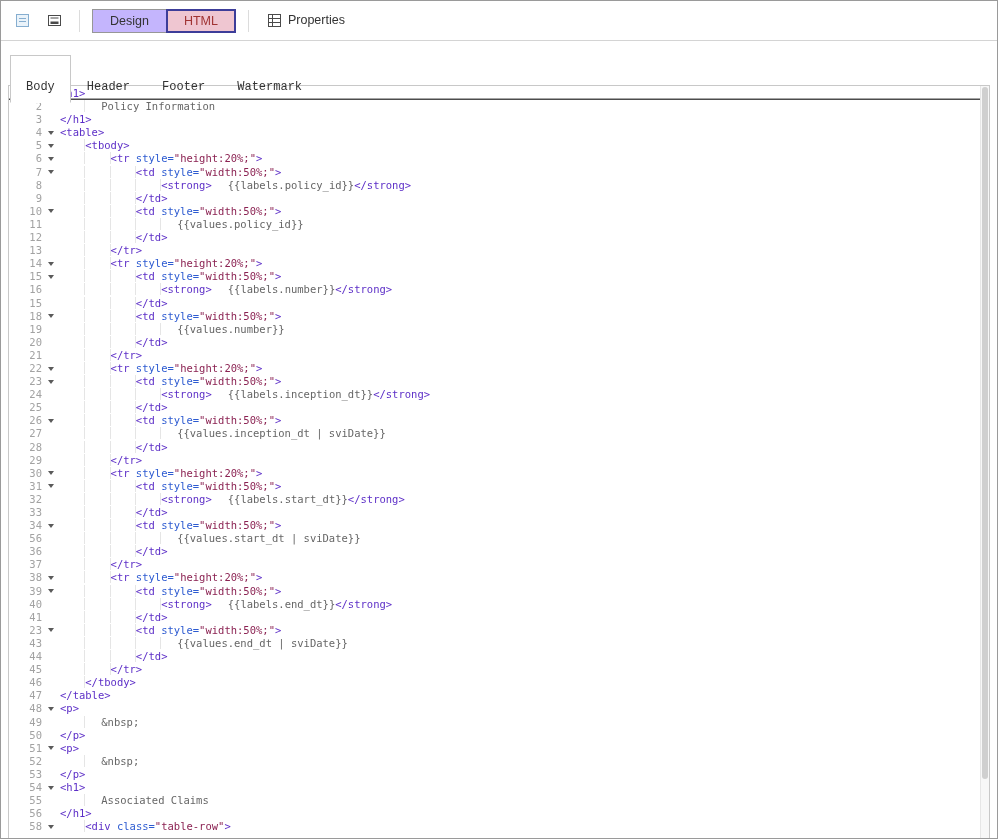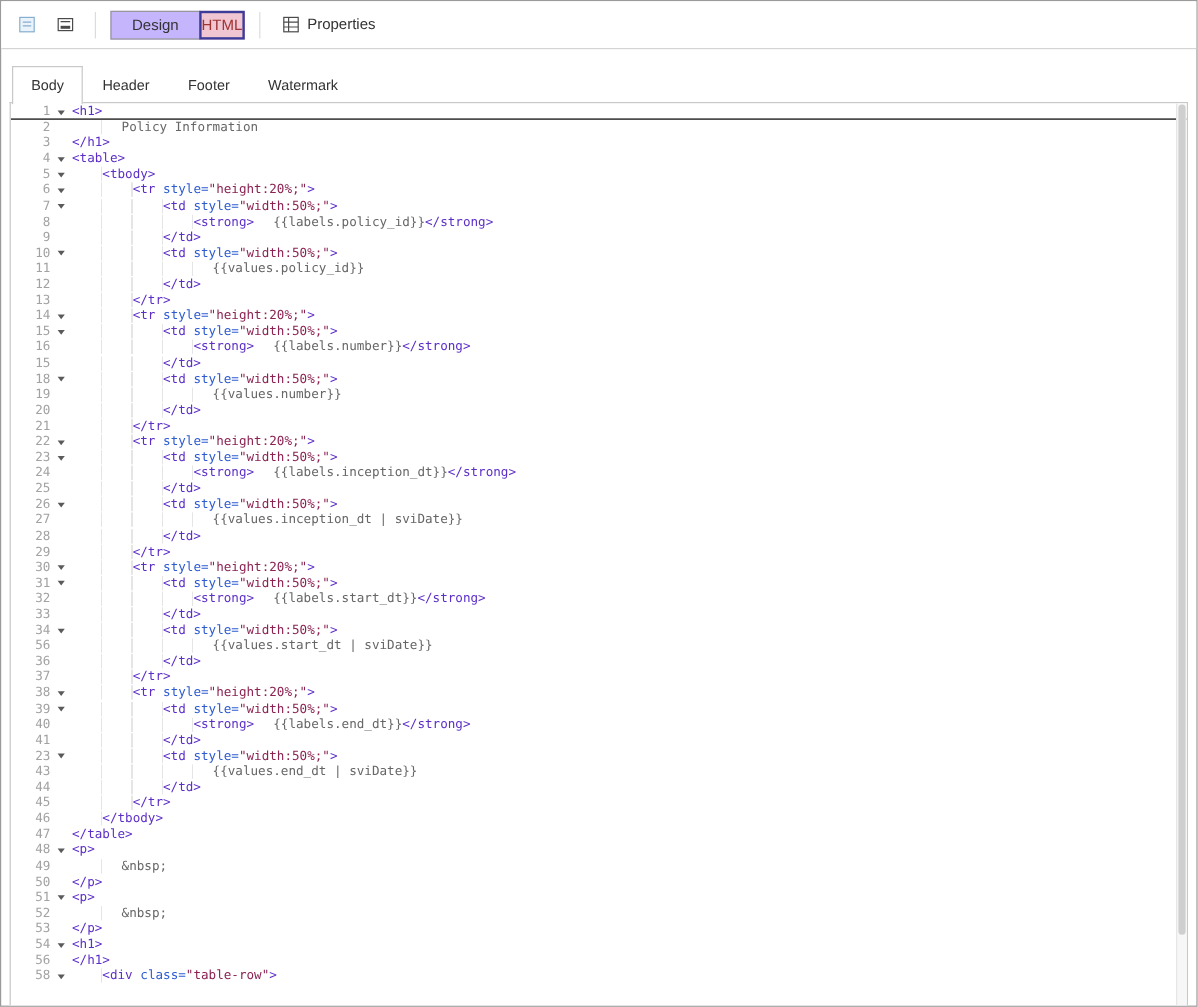--- a/index.html
+++ b/index.html
@@ -34,43 +34,44 @@
     color: #333;
     background: #c4b5fd;
     border: 1px solid #979797;
     padding: 4px 17px;
     cursor: pointer;
   }
   .btn.selected {
     background: var(--accent-selected-bg, #efc6d1);
     color: var(--accent-selected-text, #a03333);
     border: 2px solid var(--accent-selected-border, #3d3d99);
-    padding: 3px 0;
+    padding: 3px 16px;
     margin-left: -1px;
   }
   .props-btn {
     display: flex; align-items: flex-start; gap: 6px;
     font-size: 12.5px; color: #333; cursor: pointer;
     padding: 4px 6px;
   }
   
   .tab-bar {
     display: flex;
     padding: 14px 0 0 9px;
     position: relative;
     z-index: 3;
     background: transparent;
   }
   .tab {
     font-size: 12px;
     color: #333;
-    padding: 8px 15px 7px 15px;
+    padding: 24px 15px 7px 15px;
     border: 1px solid transparent;
     cursor: pointer;
     background: transparent;
+    font-family: Liberation Mono, monospace;
   }
   .tab.active {
     background: #ffffff;
     border: 1px solid #c8c8c8;
     border-bottom: 1px solid #ffffff;
     margin-bottom: -1px;
   }
   
   .editor-panel {
     position: absolute;
@@ -221,19 +222,20 @@
       <div class="line"><span class="gutter"><span class="lnum">45</span><span class="fold"></span></span><span class="code"><span class="indent">        </span><span class="tok-tag">&lt;/tr&gt;</span></span></div>
       <div class="line"><span class="gutter"><span class="lnum">46</span><span class="fold"></span></span><span class="code"><span class="indent">    </span><span class="tok-tag">&lt;/tbody&gt;</span></span></div>
       <div class="line"><span class="gutter"><span class="lnum">47</span><span class="fold"></span></span><span class="code"><span class="tok-tag">&lt;/table&gt;</span></span></div>
       <div class="line"><span class="gutter"><span class="lnum">48</span><span class="fold"><i></i></span></span><span class="code"><span class="tok-tag">&lt;p&gt;</span></span></div>
       <div class="line"><span class="gutter"><span class="lnum">49</span><span class="fold"></span></span><span class="code"><span class="indent">    </span><span class="tok-text">&amp;nbsp;</span></span></div>
       <div class="line"><span class="gutter"><span class="lnum">50</span><span class="fold"></span></span><span class="code"><span class="tok-tag">&lt;/p&gt;</span></span></div>
       <div class="line"><span class="gutter"><span class="lnum">51</span><span class="fold"><i></i></span></span><span class="code"><span class="tok-tag">&lt;p&gt;</span></span></div>
       <div class="line"><span class="gutter"><span class="lnum">52</span><span class="fold"></span></span><span class="code"><span class="indent">    </span><span class="tok-text">&amp;nbsp;</span></span></div>
       <div class="line"><span class="gutter"><span class="lnum">53</span><span class="fold"></span></span><span class="code"><span class="tok-tag">&lt;/p&gt;</span></span></div>
       <div class="line"><span class="gutter"><span class="lnum">54</span><span class="fold"><i></i></span></span><span class="code"><span class="tok-tag">&lt;h1&gt;</span></span></div>
+      <div class="line"><span class="gutter"><span class="lnum">55</span><span class="fold"></span></span><span class="code"><span class="indent">    </span><span class="tok-text">Associated Claims</span></span></div>
       <div class="line"><span class="gutter"><span class="lnum">56</span><span class="fold"></span></span><span class="code"><span class="tok-tag">&lt;/h1&gt;</span></span></div>
       <div class="line"><span class="gutter"><span class="lnum">58</span><span class="fold"><i></i></span></span><span class="code"><span class="indent">    </span><span class="tok-tag">&lt;div</span><span class="tok-attr"> class=</span><span class="tok-string">"table-row"</span><span class="tok-tag">&gt;</span></span></div>
     </div>
   <div class="vscrollbar">
     <div class="vscroll-thumb"></div>
   </div>
 </div>
 
 </body></html>

